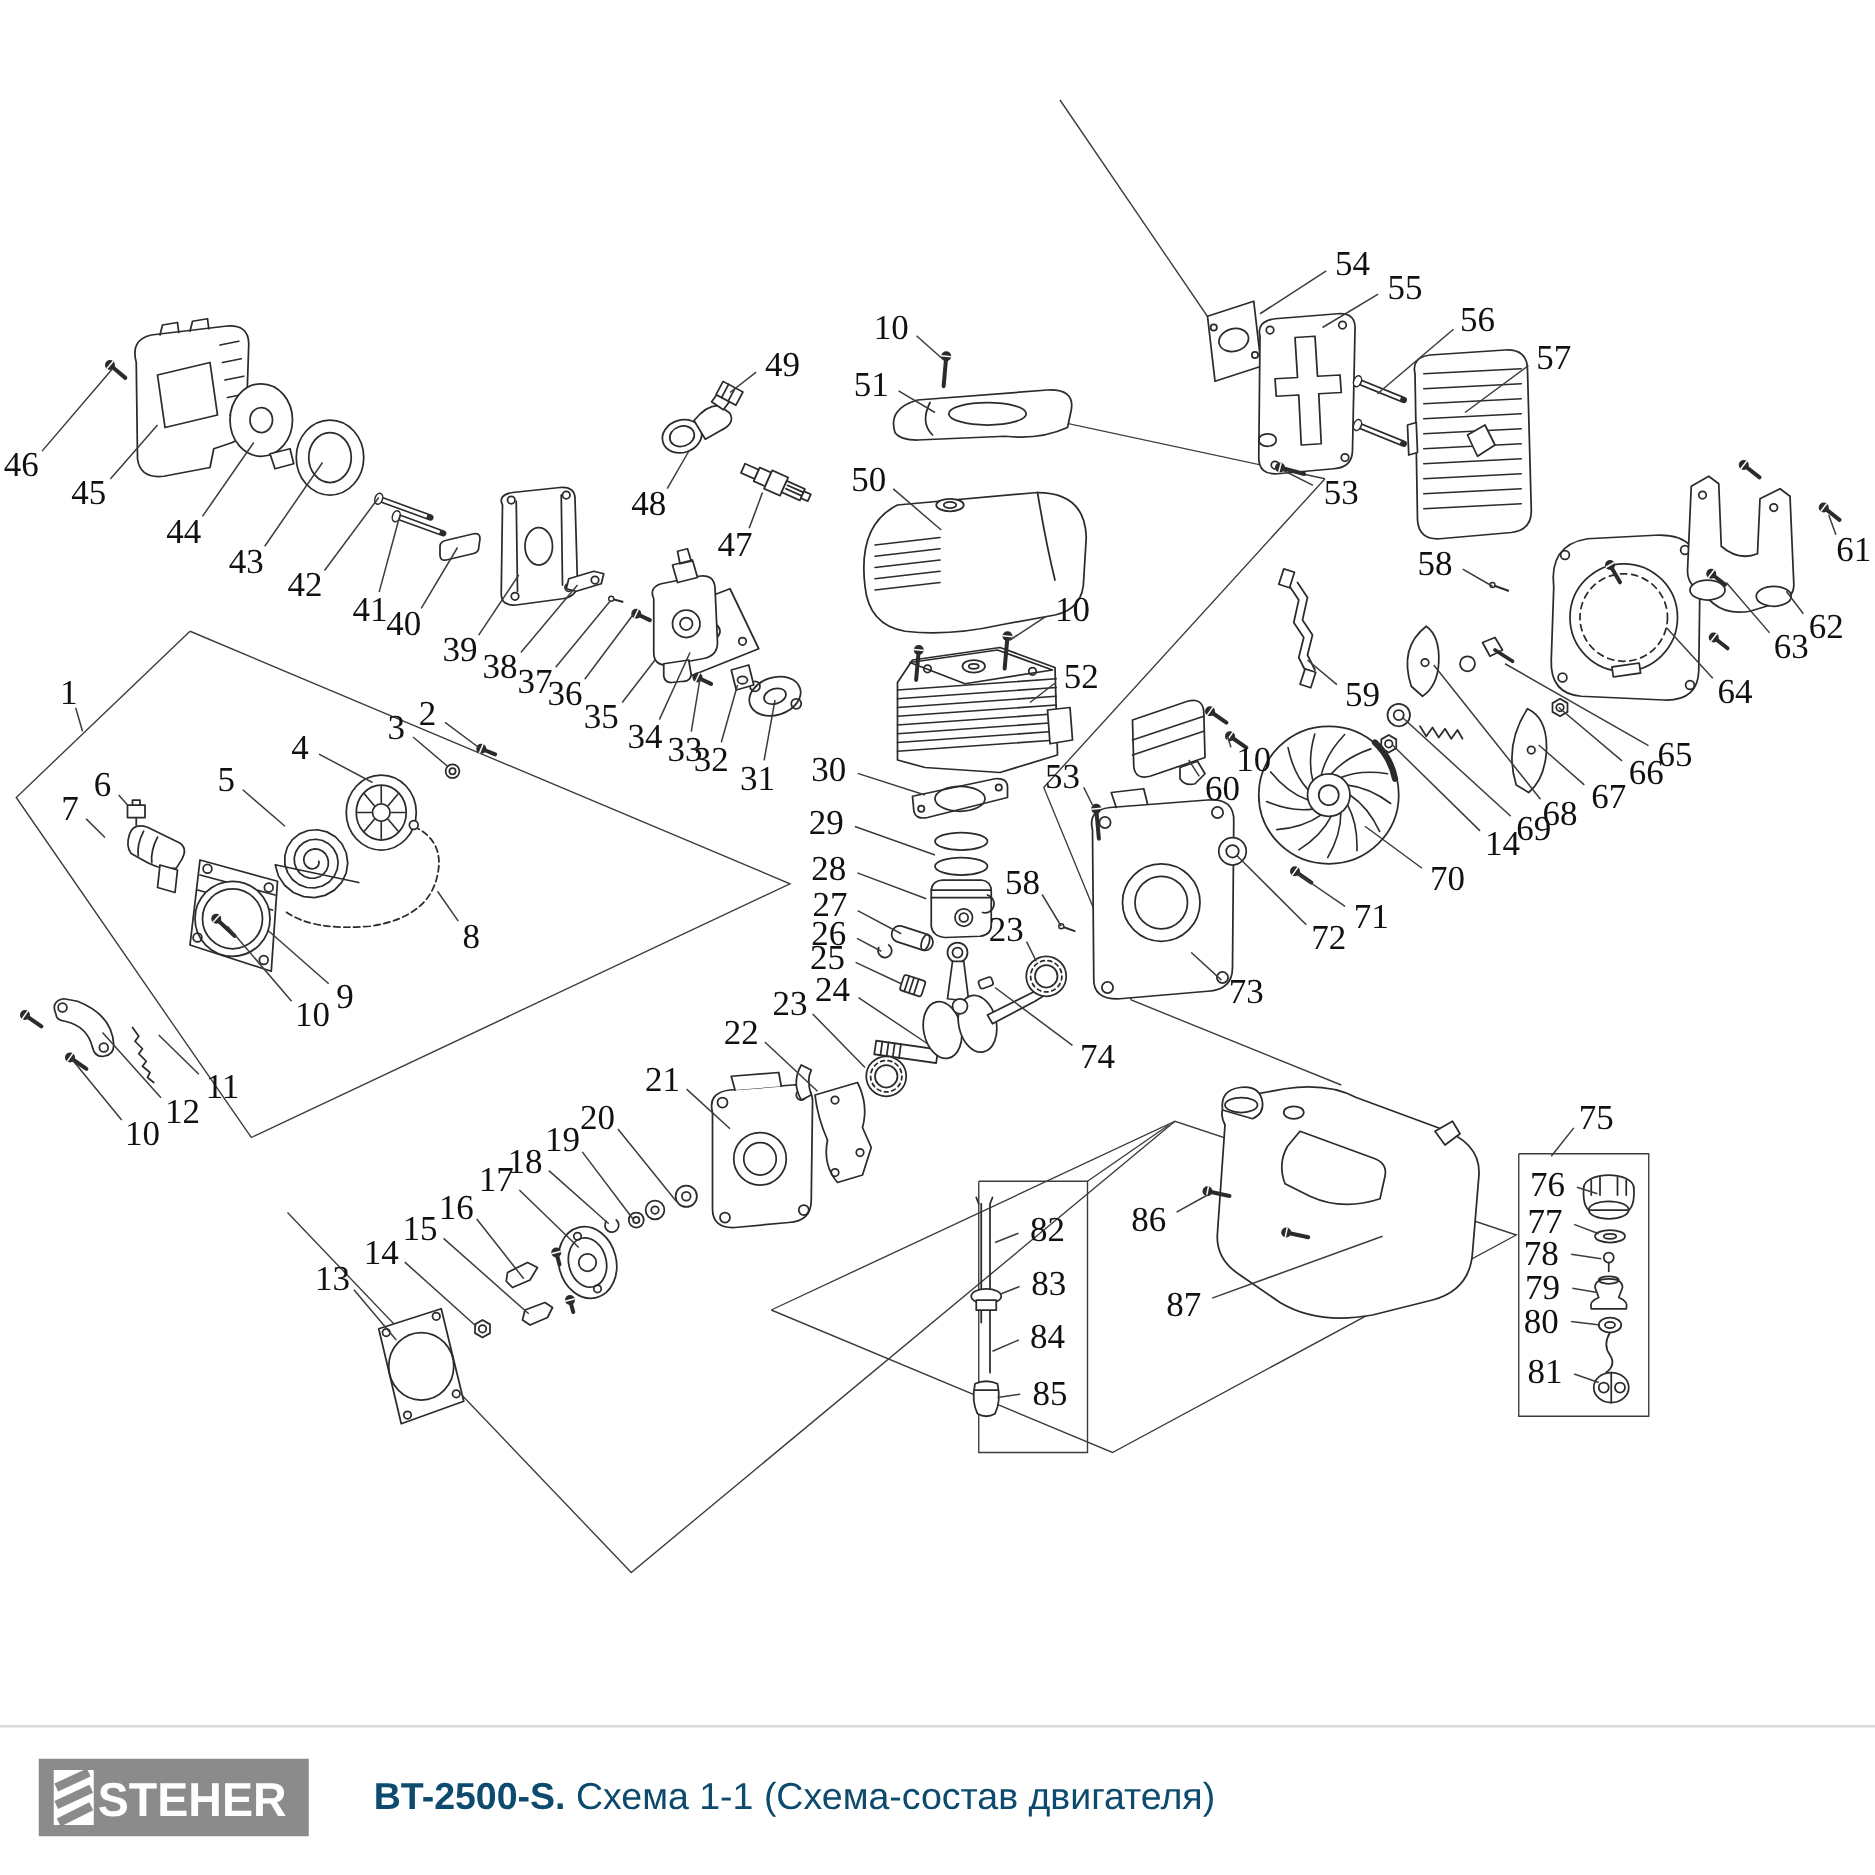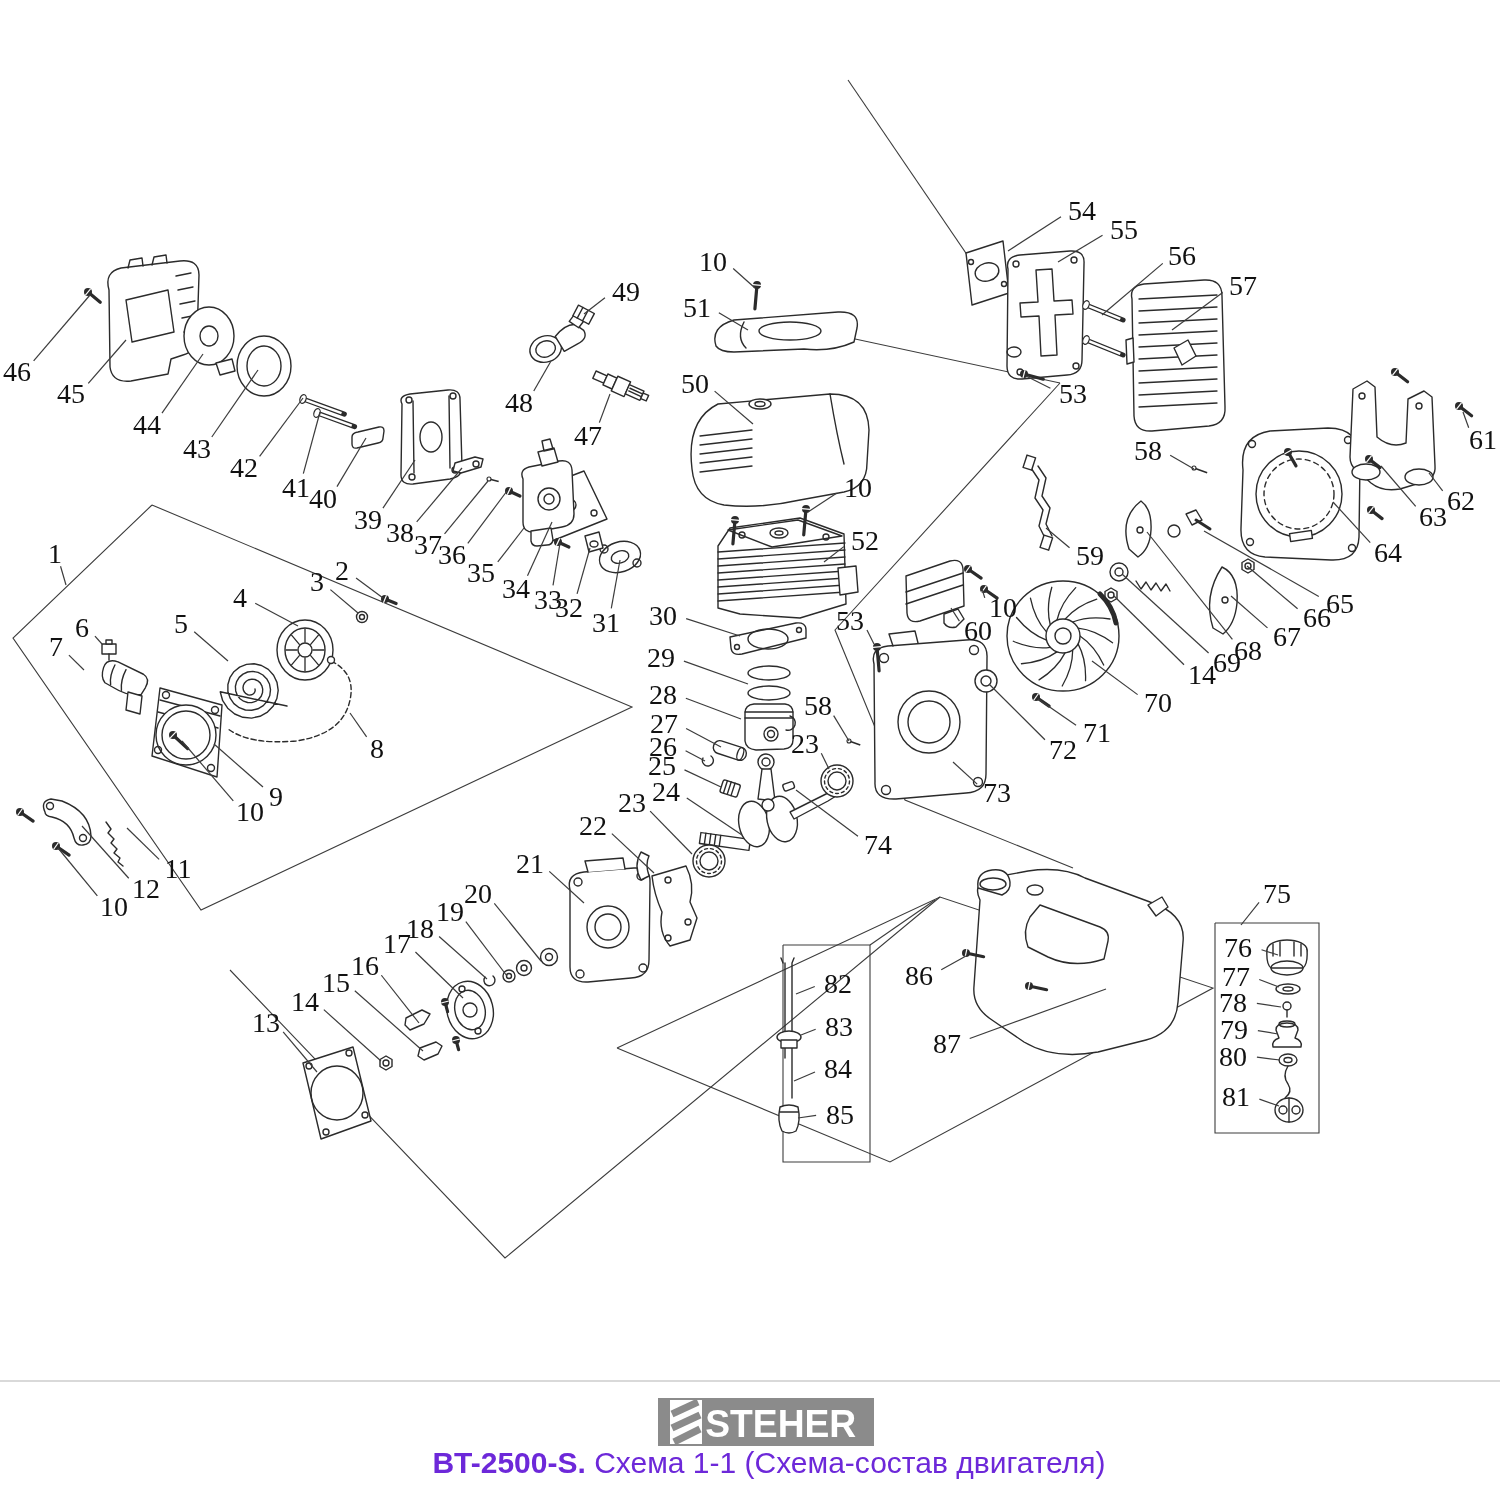--- a/index.html
+++ b/index.html
@@ -1,22 +1,22 @@
 <!DOCTYPE html>
 <html><head>
 <meta charset="utf-8">
 <style>
   html,body{margin:0;padding:0;background:#fff;}
   .stage{position:relative;width:1500px;height:1500px;background:#fff;overflow:hidden;
          font-family:"Liberation Sans",sans-serif;}
   #diagram{position:absolute;left:0;top:0;}
   .divider{position:absolute;left:0;top:1380px;width:1500px;height:2px;background:#d9d9d9;}
-  .footer{position:absolute;left:0;top:1398px;width:1500px;height:80px;display:flex;align-items:center;flex-direction:column;}
+  .footer{position:absolute;left:0;top:1398px;width:1500px;height:80px;display:flex;align-items:center;}
   .logo-box{margin-left:31px;width:216px;height:62px;background:#8b8b8b;display:flex;align-items:center;justify-content:center;}
-  .title{margin-left:38px;font-size:30px;color:#6d28d9;white-space:nowrap;}
+  .title{margin-left:52px;font-size:30px;color:#0c4a6e;white-space:nowrap;}
   .title .model{font-weight:bold;}
   .title .scheme{font-weight:normal;}
   svg text.lbl{font-family:"Liberation Serif","DejaVu Serif",serif;font-size:28px;fill:#111;}
 </style>
 </head>
 <body>
 
 <div class="stage">
 
 <svg id="diagram" width="1500" height="1378" viewBox="0 0 1500 1378" xmlns="http://www.w3.org/2000/svg">

